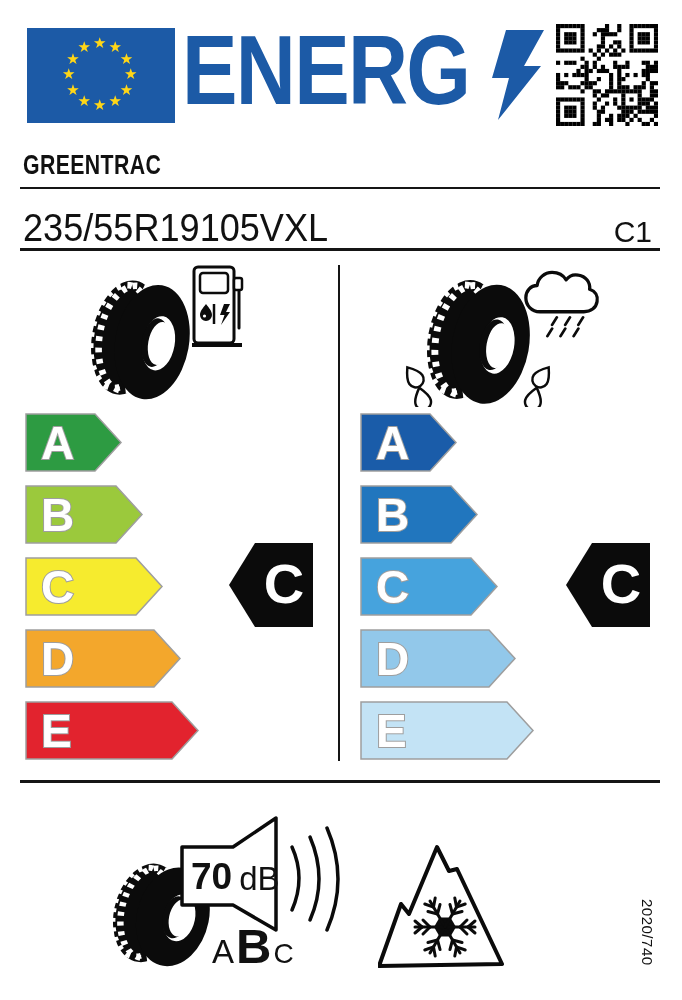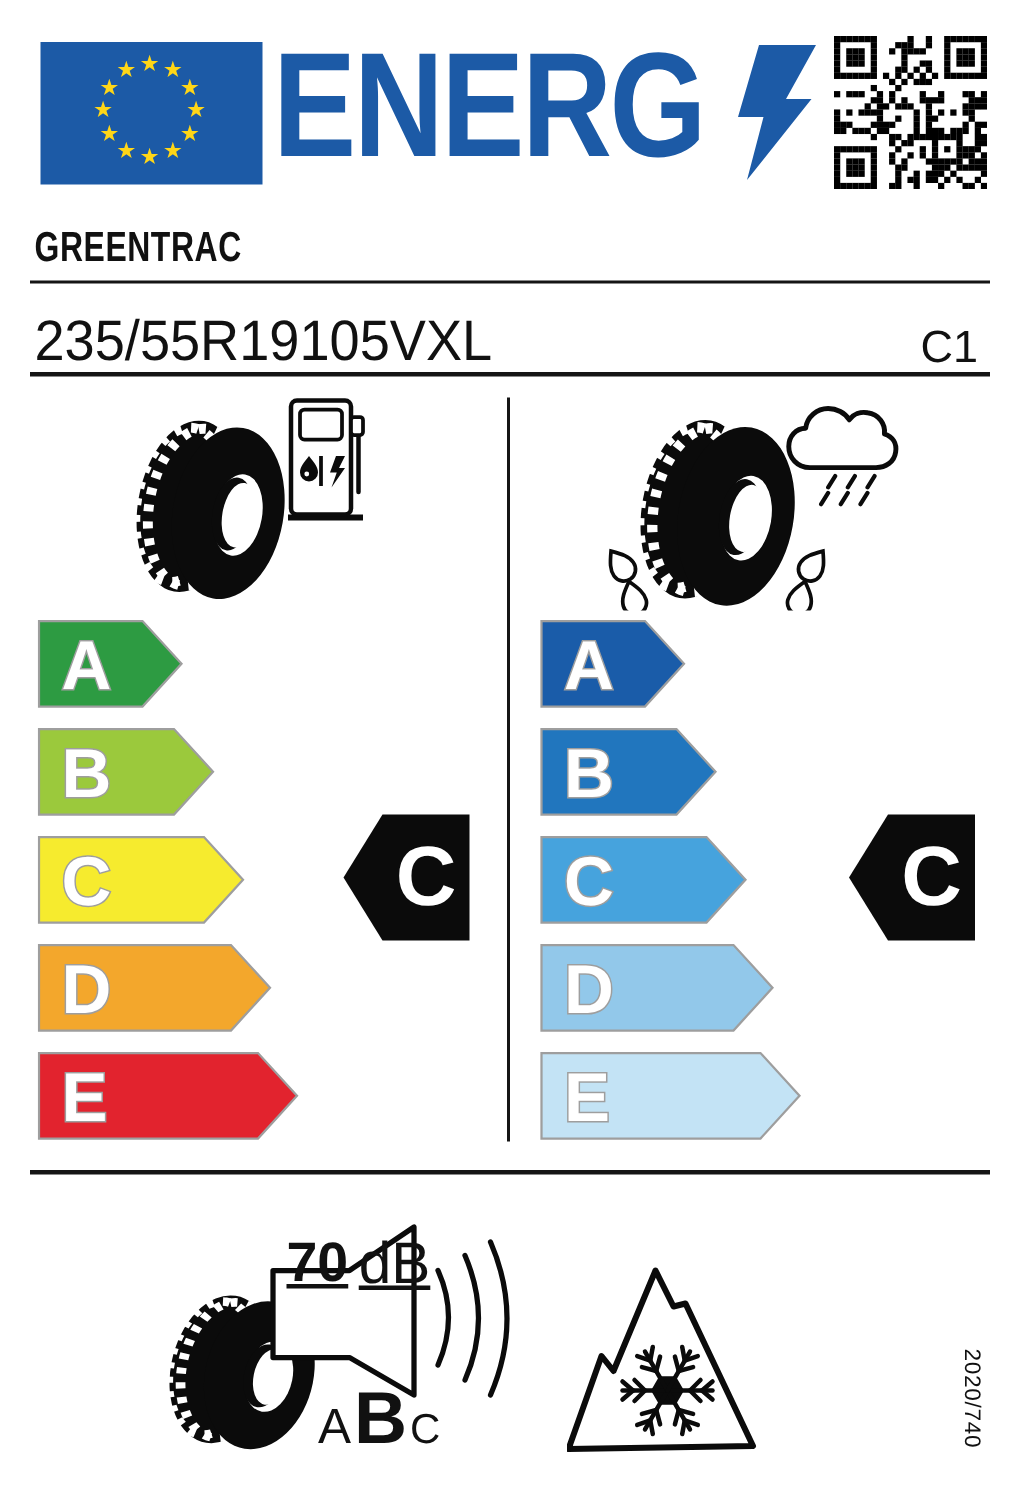--- a/index.html
+++ b/index.html
@@ -27,23 +27,23 @@
   
   .scale{position:absolute;top:413px;}
   #fuel-scale{left:25px;}
   #wet-scale{left:360px;}
   .scale-row{margin-bottom:13px;height:59px;}
   .bar-letter{font-family:"Liberation Sans","DejaVu Sans",sans-serif;font-weight:bold;font-size:46px;
               fill:#fff;stroke:#9e9e9e;stroke-width:2px;paint-order:stroke;}
   .badge{position:absolute;top:541px;}
   .badge-letter{font-family:"Liberation Sans","DejaVu Sans",sans-serif;font-weight:bold;font-size:56px;fill:#fff;}
   
-  #db-text{left:191px;top:821px;display:flex;align-items:flex-start;white-space:nowrap;text-decoration:underline;}
+  #db-text{left:191px;top:856px;display:flex;align-items:flex-end;white-space:nowrap;}
   #db-value{font-size:37px;font-weight:bold;}
-  #db-unit{font-size:39px;margin-left:7px;}
+  #db-unit{font-size:33px;margin-left:7px;}
   #abc-row{left:212px;top:918px;display:flex;align-items:baseline;white-space:nowrap;}
   #abc-row .n-a{font-size:33px;}
   #abc-row .n-b{font-size:49px;font-weight:bold;margin:0 2px;}
   #abc-row .n-c{font-size:28px;}
   #regulation{left:656px;top:899px;font-size:15px;letter-spacing:0.5px;
               transform:rotate(90deg);transform-origin:left top;white-space:nowrap;}
   svg{display:block;}
 </style>
 </head>
 <body>

